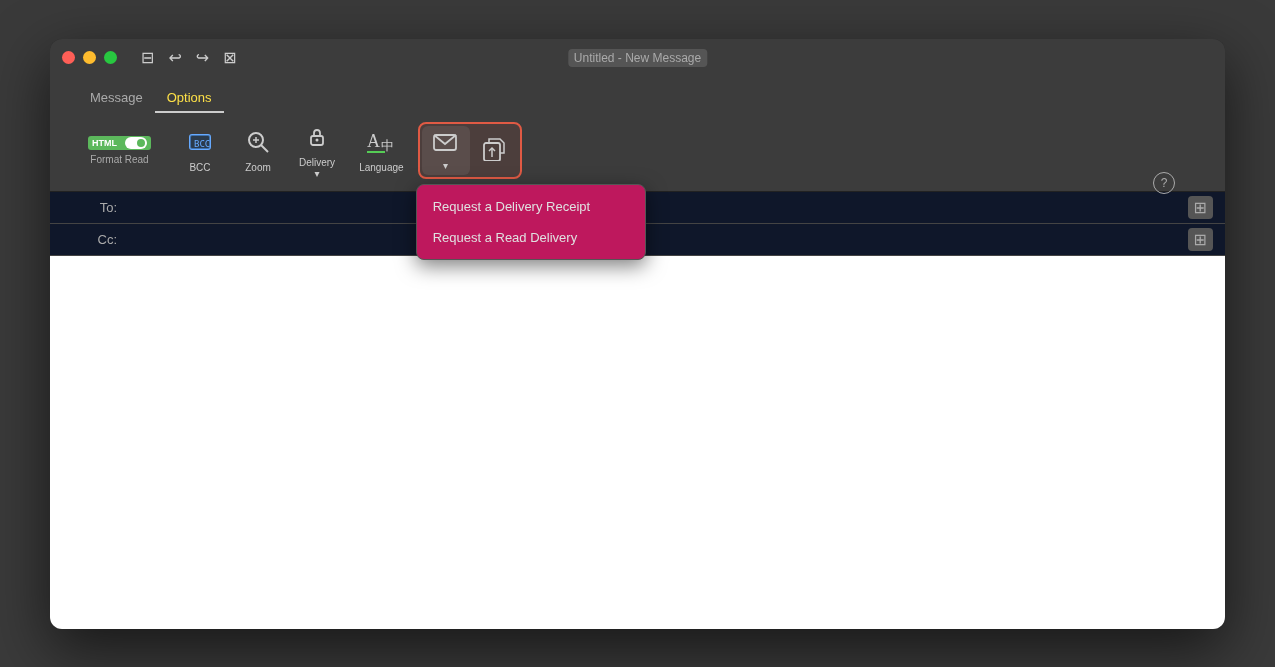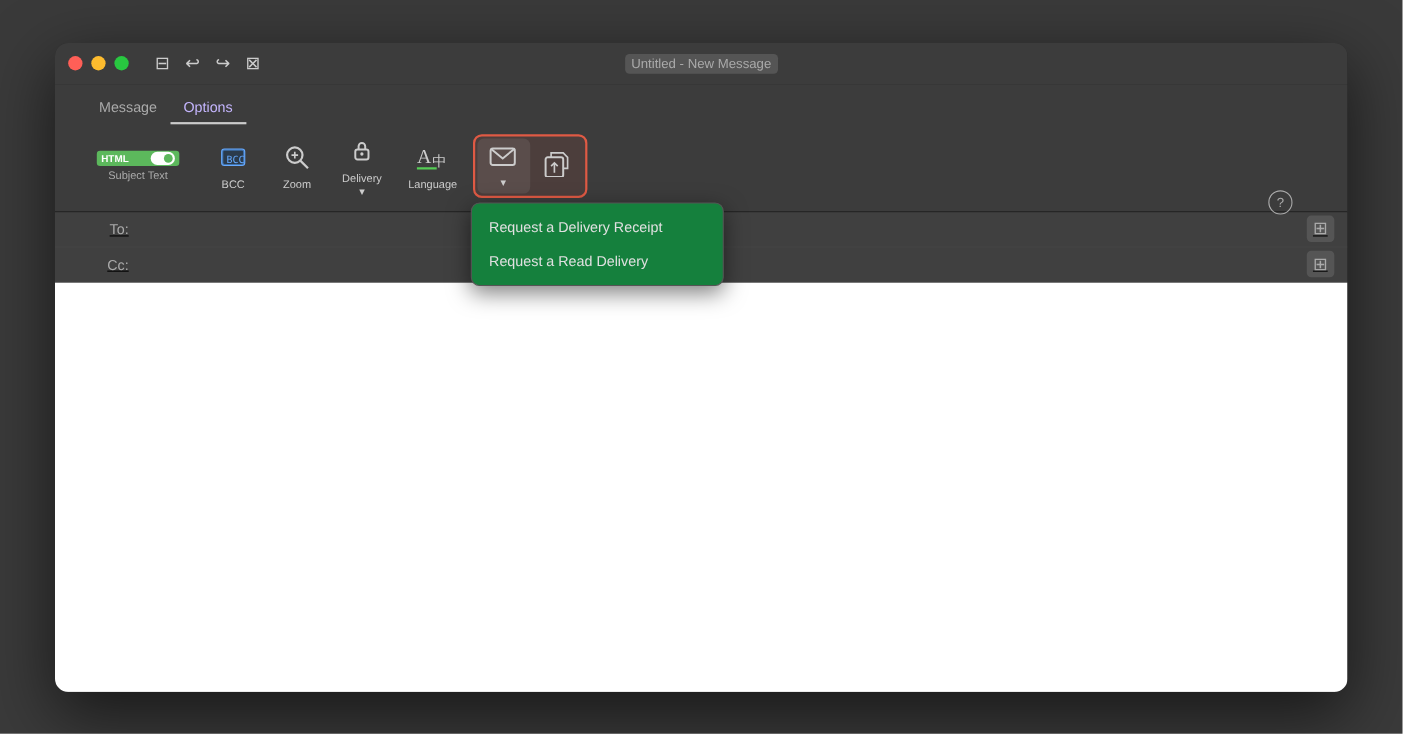--- a/index.html
+++ b/index.html
@@ -80,21 +80,21 @@
       align-items: flex-end;
     }
     .tab {
       padding: 6px 12px;
       font-size: 13px;
       color: #aaa;
       cursor: pointer;
       border-bottom: 2px solid transparent;
     }
     .tab.active {
-      color: #c4b5fd;
+      color: #fde047;
       border-bottom: 2px solid #ccc;
     }
 
     .toolbar-buttons {
       display: flex;
       align-items: center;
       gap: 4px;
       padding: 6px 0 8px 0;
       position: relative;
     }
@@ -108,21 +108,21 @@
     }
     .html-badge {
       background: #5cb85c;
       color: white;
       font-size: 9px;
       font-weight: bold;
       padding: 1px 4px;
       border-radius: 3px;
       display: flex;
       align-items: center;
-      gap: 20px;
+      gap: 8px;
     }
     .html-badge .toggle-pill {
       width: 22px; height: 12px;
       background: #fff;
       border-radius: 6px;
       position: relative;
     }
     .html-badge .toggle-pill::after {
       content: '';
       position: absolute;
@@ -167,21 +167,21 @@
       border: 2px solid #e05a44;
       border-radius: 8px;
       padding: 2px;
       background: rgba(224,90,68,0.1);
     }
 
     .receipt-dropdown {
       position: absolute;
       top: 60px;
       left: -4px;
-      background: #15803d;
+      background: #be185d;
       border: 1px solid #555;
       border-radius: 8px;
       padding: 6px 0;
       min-width: 230px;
       box-shadow: 0 6px 20px rgba(0,0,0,0.5);
       z-index: 100;
     }
     .receipt-dropdown-item {
       padding: 8px 16px;
       color: #e0e0e0;
@@ -199,23 +199,22 @@
       font-size: 16px;
       width: 22px; height: 22px;
       border: 1.5px solid #aaa;
       border-radius: 50%;
       display: flex; align-items: center; justify-content: center;
       font-size: 12px;
     }
 
     
     .fields {
-      background: #404040;
+      background: #0f172a;
       flex-shrink: 0;
-      text-decoration: underline;
     }
     .field-row {
       display: flex;
       align-items: center;
       height: 32px;
       border-bottom: 1px solid #444;
       padding: 0 12px;
     }
     .field-label {
       color: #aaa;
@@ -282,21 +281,21 @@
       <div class="tab active">Options</div>
     </div>
 
     <div class="toolbar-buttons">
 
       <div class="toolbar-btn format-toggle">
         <div class="html-badge">
           <span>HTML</span>
           <div class="toggle-pill"></div>
         </div>
-        <div class="format-label">Subject Text</div>
+        <div class="format-label">Format Read</div>
       </div>
 
 
       <div class="toolbar-btn">
         <div class="btn-icon">
           <svg width="28" height="28" viewBox="0 0 28 28">
             <rect x="4" y="7" width="20" height="14" rx="2" fill="none" stroke="#6af" stroke-width="2"></rect>
             <rect x="4" y="7" width="20" height="14" rx="2" fill="#1a3a5c" opacity="0.5"></rect>
             <text x="8" y="19" font-size="9" fill="#6af" font-family="monospace">BCC</text>
           </svg>

